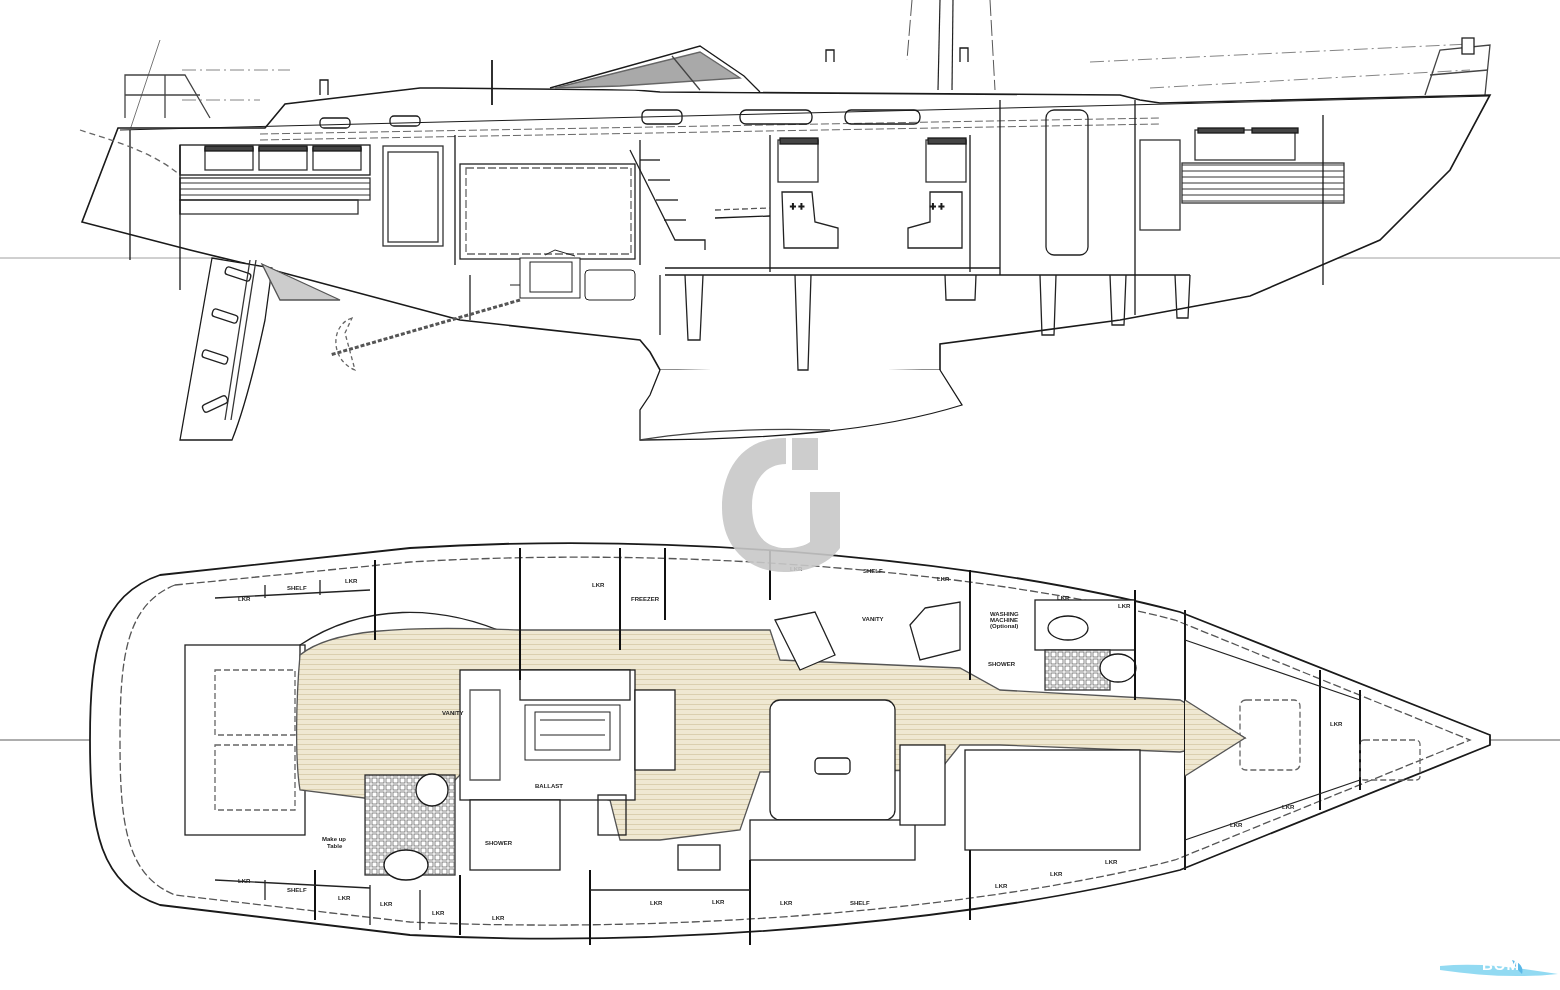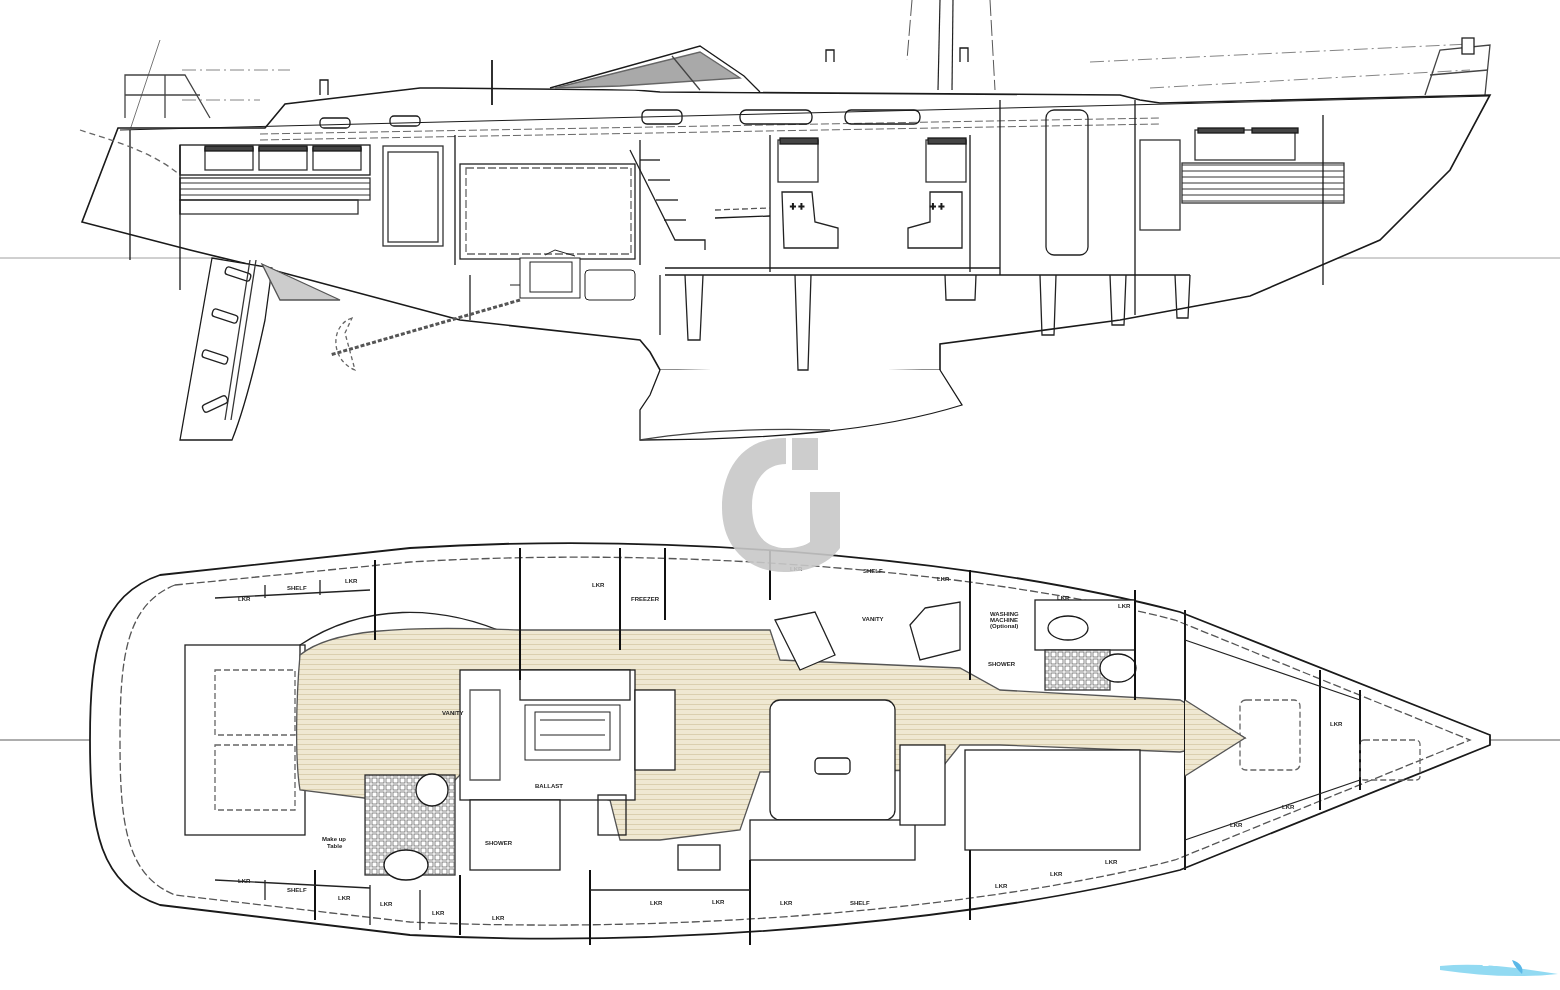--- a/index.html
+++ b/index.html
@@ -2,21 +2,21 @@
 <html><head>
 <meta charset="utf-8">
 <style>
   html,body{margin:0;padding:0;background:#ffffff;}
   body{width:1560px;height:990px;overflow:hidden;position:relative;font-family:"Liberation Sans",sans-serif;}
   #stage{position:absolute;left:0;top:0;width:1560px;height:990px;}
   svg text{font-family:"Liberation Sans",sans-serif;font-weight:bold;fill:#222;}
   .lbl{font-size:6px;}
   .wm{position:absolute;left:712px;top:430px;width:140px;height:150px;pointer-events:none;}
   .brand{position:absolute;left:1440px;top:948px;width:120px;height:40px;pointer-events:none;}
-  .brand span{position:absolute;left:42px;top:8px;font-size:11px;font-weight:bold;color:#ffffff;letter-spacing:1px;font-family:"Liberation Sans",sans-serif;}
+  .brand span{position:absolute;left:42px;top:8px;font-size:15px;font-weight:bold;color:#ffffff;letter-spacing:1px;font-family:"Liberation Sans",sans-serif;}
 </style>
 </head>
 <body>
 
 <div id="stage">
 <svg width="1560" height="990" viewBox="0 0 1560 990" xmlns="http://www.w3.org/2000/svg">
   <defs>
     <pattern id="floor" width="6" height="5" patternUnits="userSpaceOnUse">
       <rect width="6" height="5" fill="#efe8d2"></rect>
       <line x1="0" y1="4.5" x2="6" y2="4.5" stroke="#d4c9a6" stroke-width="0.8"></line>

